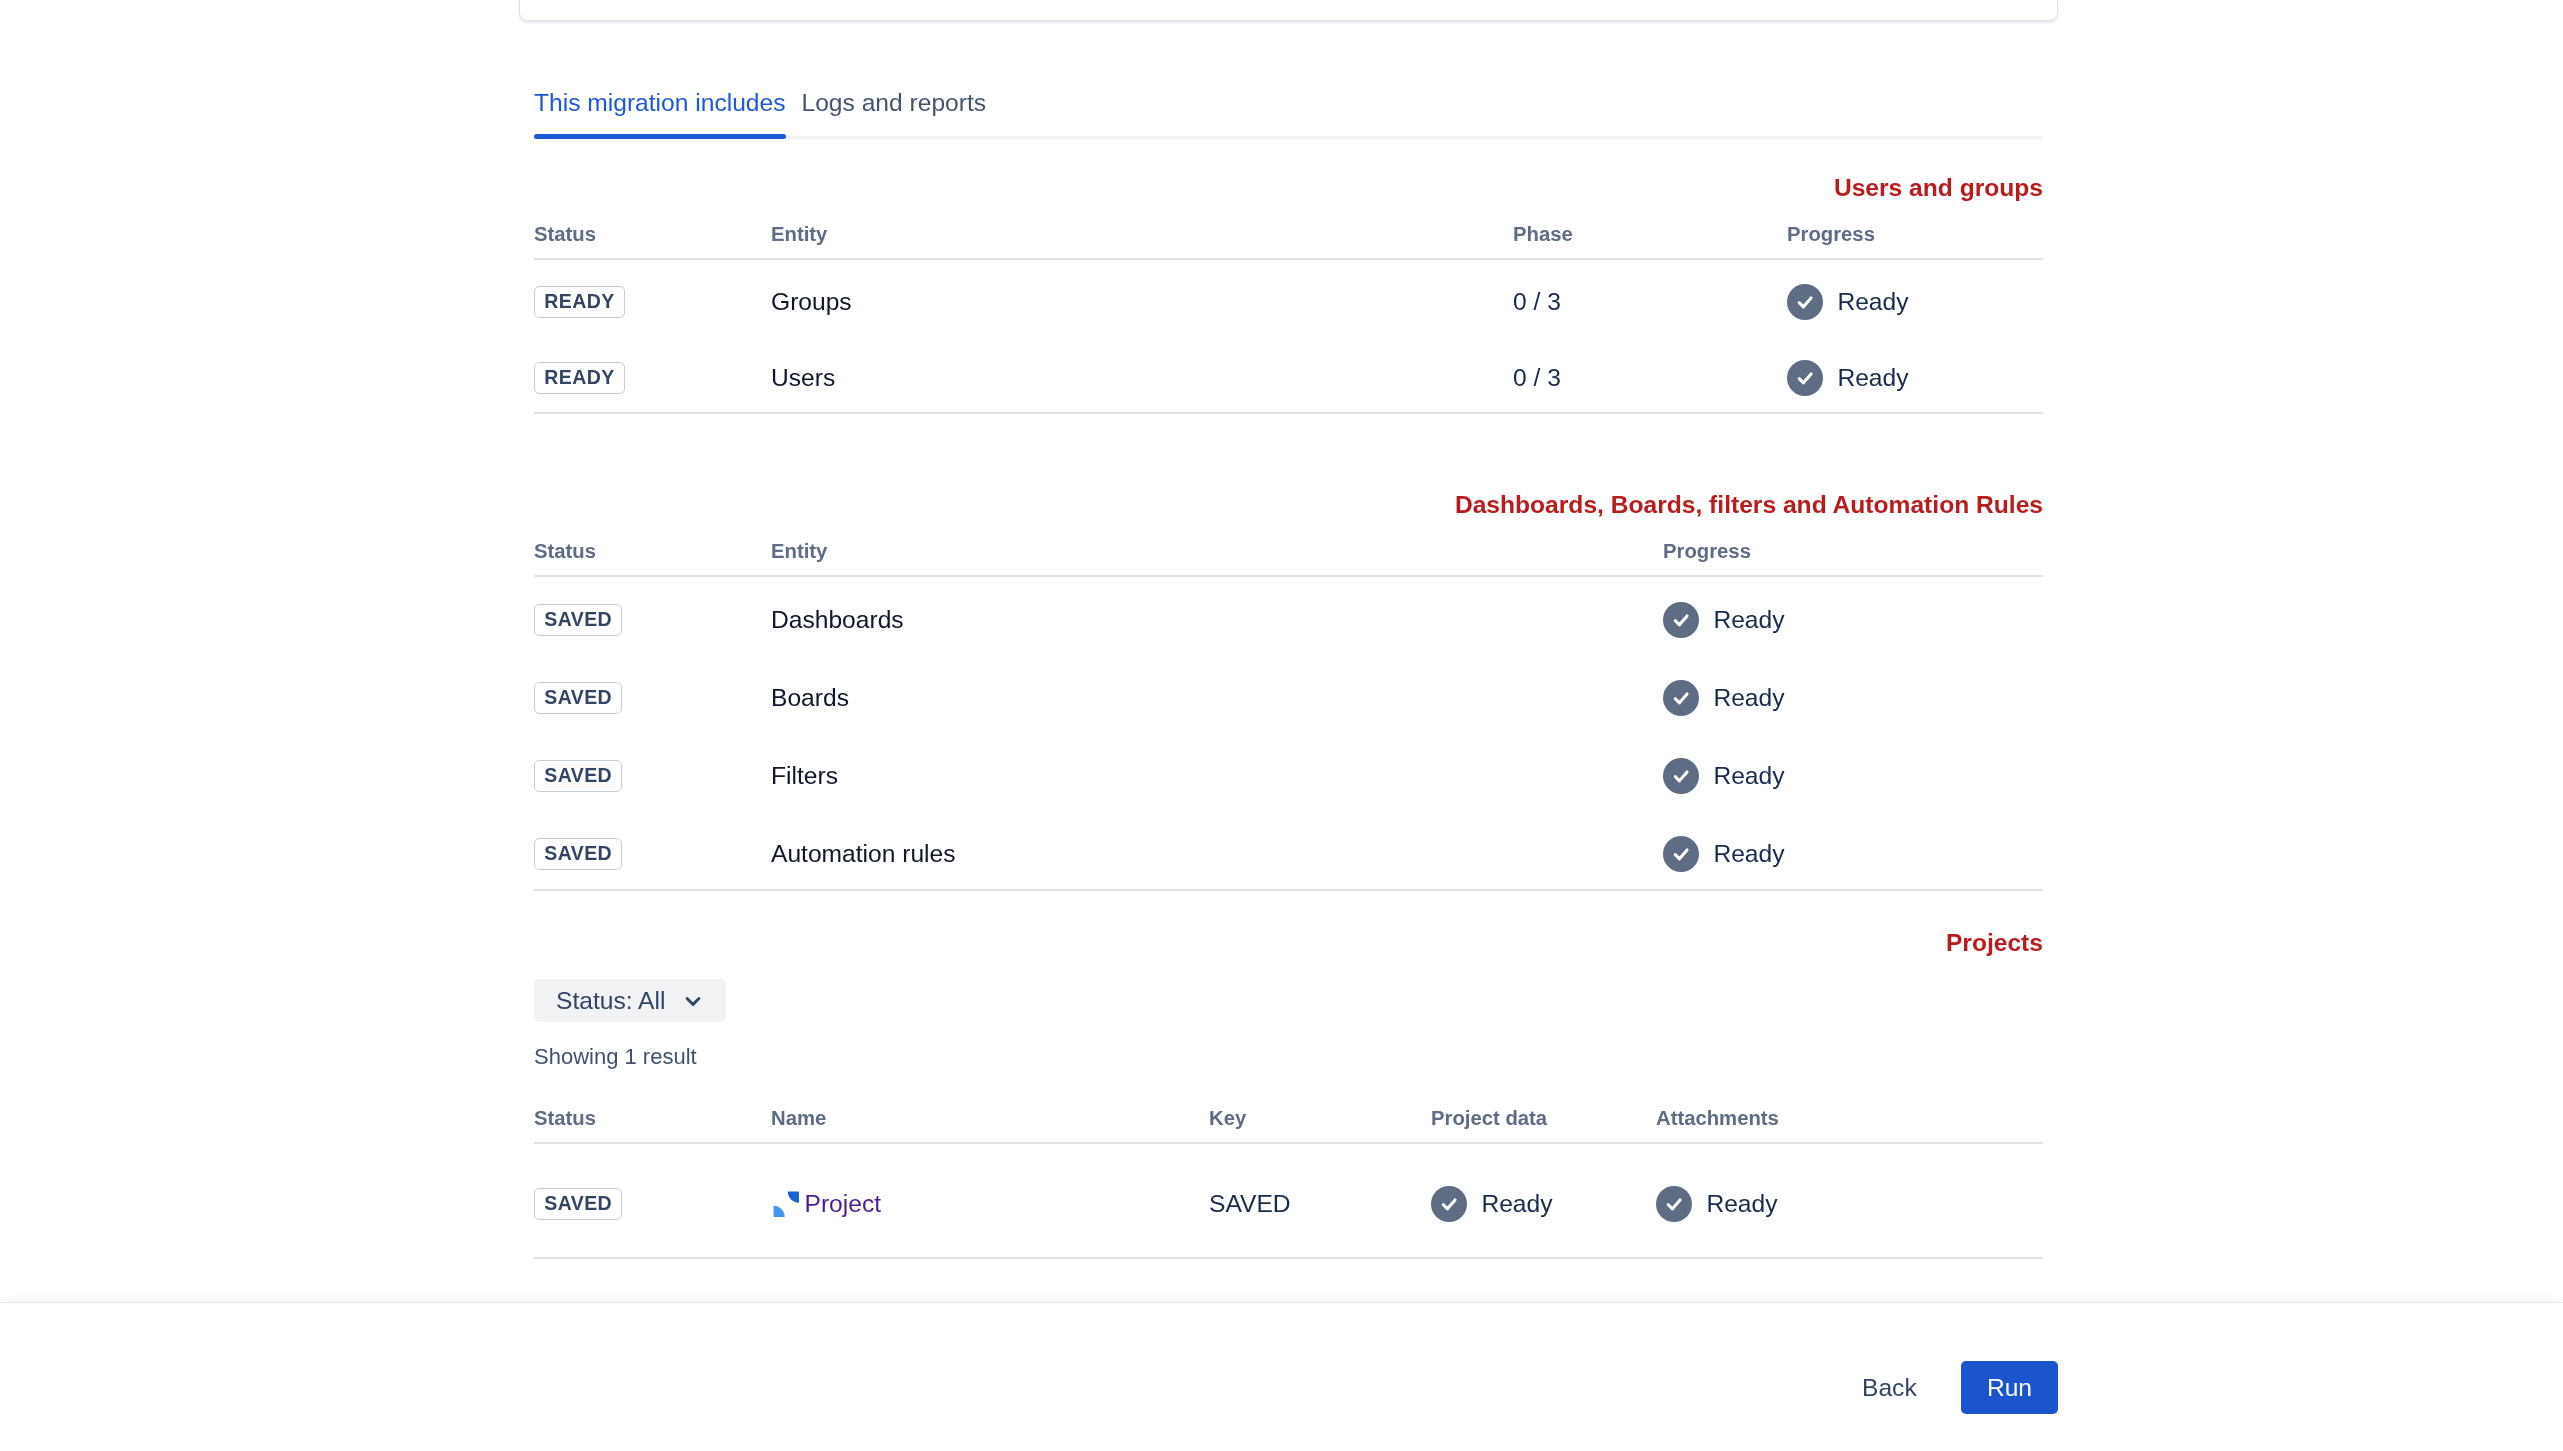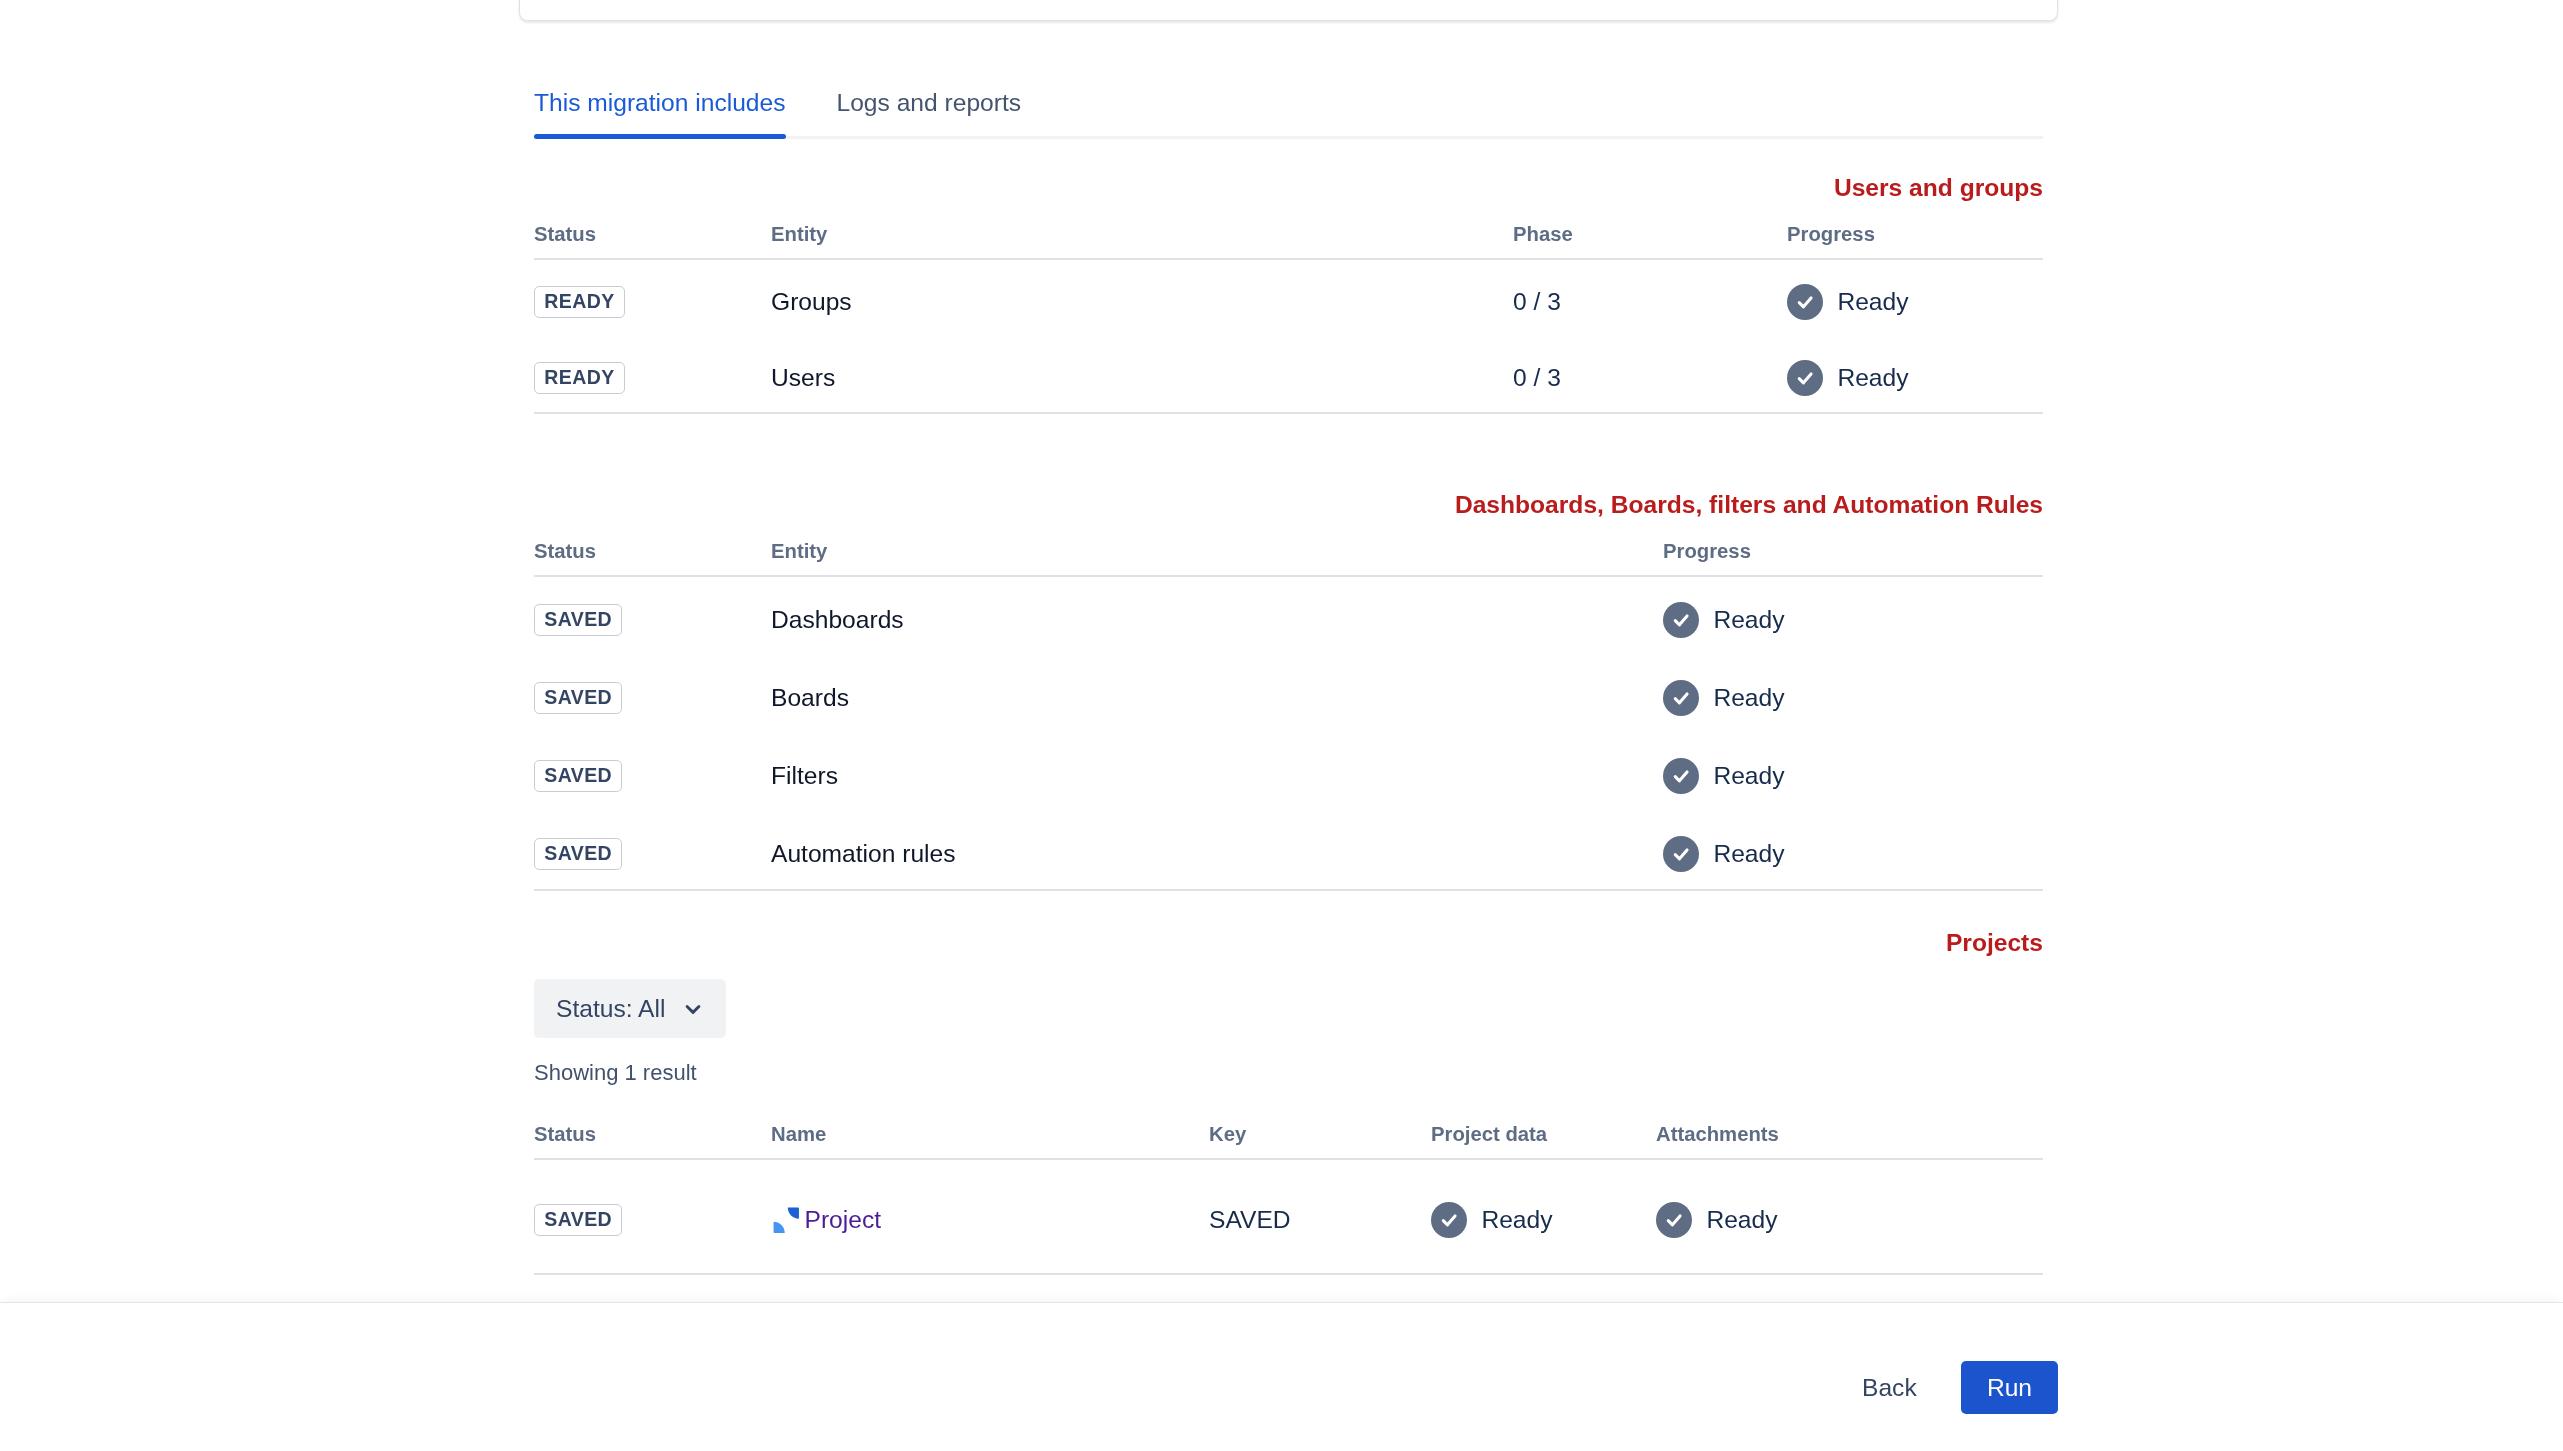--- a/index.html
+++ b/index.html
@@ -21,21 +21,21 @@
     border-radius:8.5px;
     box-shadow:0 1.7px 2.5px rgba(9,30,66,.10);
   }
 
   
   .content { position:absolute; left:534px; top:0; width:1509px; }
 
   
   .tabs {
     margin-top:88px;
-    display:flex; gap:51px;
+    display:flex; gap:16px;
     border-bottom:3.4px solid #F1F2F4;
   }
   .tab {
     font-size:24.6px; line-height:29px;
     padding-bottom:18.6px;
     color:#44546F; cursor:pointer; position:relative;
     font-weight:500;
   }
   .tab.active { color:#1A5AD9; }
   .tab.active::after {
@@ -98,21 +98,21 @@
     padding:0 15.3px; background:#fff;
   }
   .search-box input {
     border:none; outline:none; flex:1;
     font-family:"Liberation Sans", sans-serif;
     font-size:24px; color:#172B4D; margin-left:12px;
     background:transparent;
   }
   .search-box input::placeholder { color:#7A869A; }
   .status-filter {
-    height:59px; border:none; border-radius:5.1px;
+    height:43px; border:none; border-radius:5.1px;
     background:#F1F2F4; color:#344563;
     font-family:"Liberation Sans", sans-serif;
     font-size:24.6px; font-weight:500;
     padding:0 22px; display:flex; align-items:center; gap:17px;
     cursor:pointer;
   }
 
   .results-text { margin-top:22px; font-size:22px; line-height:25.4px; color:#42526E; }
 
   

